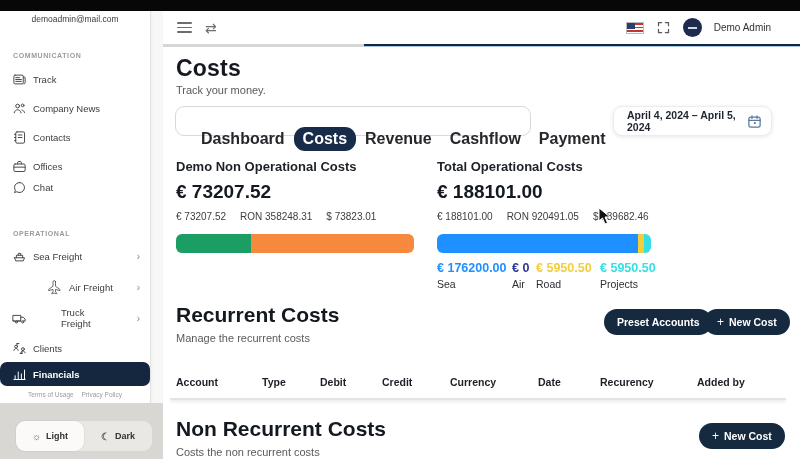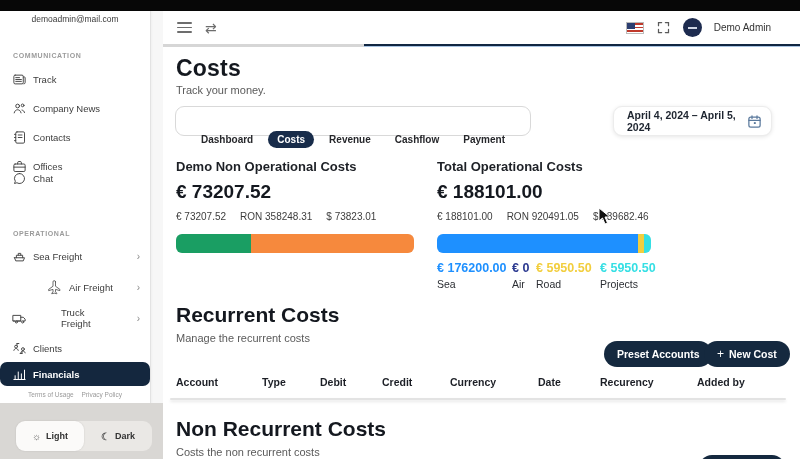--- a/index.html
+++ b/index.html
@@ -53,21 +53,21 @@
 
   .progress-line { position:absolute; left:0; top:33px; width:637px; height:3px; display:flex; }
   .progress-line .pl-gray { width:201px; background:#d6d6d6; }
   .progress-line .pl-navy { flex:1; background:#112742; border-bottom:1px solid #a9c4e2; }
 
   .page-title { position:absolute; left:13px; top:44px; font-size:23px; font-weight:800; color:#14181f; letter-spacing:0.2px; }
   .page-sub { position:absolute; left:13px; top:73px; font-size:11px; color:#5a5a5a; }
 
   .tabs { position:absolute; left:12px; top:95px; width:356px; height:30px; border:1px solid #d9d9d9; border-radius:9px;
           background:#fff; display:flex; align-items:center; justify-content:space-between; padding:0 16px; }
-  .tab { font-size:10px; color:#26272b; font-weight:600; cursor:pointer; padding:3px 9px; border-radius:11px; white-space:nowrap;margin-top:36px; }
+  .tab { font-size:16px; color:#26272b; font-weight:600; cursor:pointer; padding:3px 9px; border-radius:11px; white-space:nowrap;margin-top:36px; }
   .tab.active { background:#182c4a; color:#fff; }
 
   .datebox { position:absolute; left:450px; top:95px; width:159px; height:30px; background:#fff; border:1px solid #ececec; border-radius:9px;
              box-shadow:0 1px 4px rgba(0,0,0,0.10); display:flex; align-items:center; padding:0 9px 0 13px; cursor:pointer; }
   .datebox .dtext { font-size:10.5px; color:#1e2530; font-weight:600; flex:1; }
   .calicon { width:15px; height:15px; }
 
   .card { position:absolute; top:148px; }
   .card.c0 { left:13px; width:238px; }
   .card.c1 { left:274px; width:214px; }
@@ -80,21 +80,21 @@
   .seg-row.two { justify-content:space-between; }
   .seg-row.four { display:grid; grid-template-columns:75px 24px 64px auto; }
   .seg .sval { font-size:12.5px; font-weight:700; white-space:nowrap; }
   .seg .slab { font-size:10.5px; color:#2b2e33; margin-top:3px; white-space:nowrap; }
 
   .section-head { position:absolute; left:13px; }
   .rc-title { top:292px; font-size:21px; font-weight:800; color:#14181f; }
   .rc-sub { position:absolute; left:13px; top:321px; font-size:11px; color:#5a5a5a; }
   .btn { position:absolute; height:26px; background:#15293f; color:#fff; border:none; border-radius:13px;
          font-family:"Liberation Sans",sans-serif; font-size:10.5px; font-weight:700; cursor:pointer;
-         display:flex; align-items:center; justify-content:center; gap:5px; padding:0 13px;margin-top:32px; }
+         display:flex; align-items:center; justify-content:center; gap:5px; padding:0 13px; }
   .btn .plus { font-size:12px; font-weight:400; }
   .btn-preset { left:441px; top:298px; }
   .btn-new1 { left:541px; top:298px; }
   .btn-new2 { left:536px; top:412px; }
 
   .thead { position:absolute; left:13px; top:365px; width:610px; display:grid;
            grid-template-columns:86px 58px 62px 68px 88px 62px 97px auto; }
   .th { font-size:10.5px; font-weight:700; color:#1c1f26; }
 
   .divider { position:absolute; left:7px; top:387px; width:616px; height:2px; background:#e3e3e3;
@@ -151,21 +151,21 @@
     </div>
     <div class="nav-item" style="top:154px;">
       <span class="nico">
         <svg class="oicon" width="15" height="15" viewBox="0 0 24 24">
             <rect x="3" y="8" width="18" height="12" rx="2"></rect>
             <path d="M9 8V6a2 2 0 0 1 2-2h2a2 2 0 0 1 2 2v2M3 13h18"></path>
           </svg>
       </span>
       <span class="nlabel">Offices</span>
     </div>
-    <div class="nav-item" style="top:166px;">
+    <div class="nav-item" style="top:175px;">
       <span class="nico">
         <svg class="oicon" width="15" height="15" viewBox="0 0 24 24">
             <path d="M12 4a8 8 0 1 1-4.2 14.8L4 20l1.3-3.6A8 8 0 0 1 12 4z"></path>
           </svg>
       </span>
       <span class="nlabel">Chat</span>
     </div>
 
     <div class="sec-label" style="top:230px;">OPERATIONAL</div>
 

